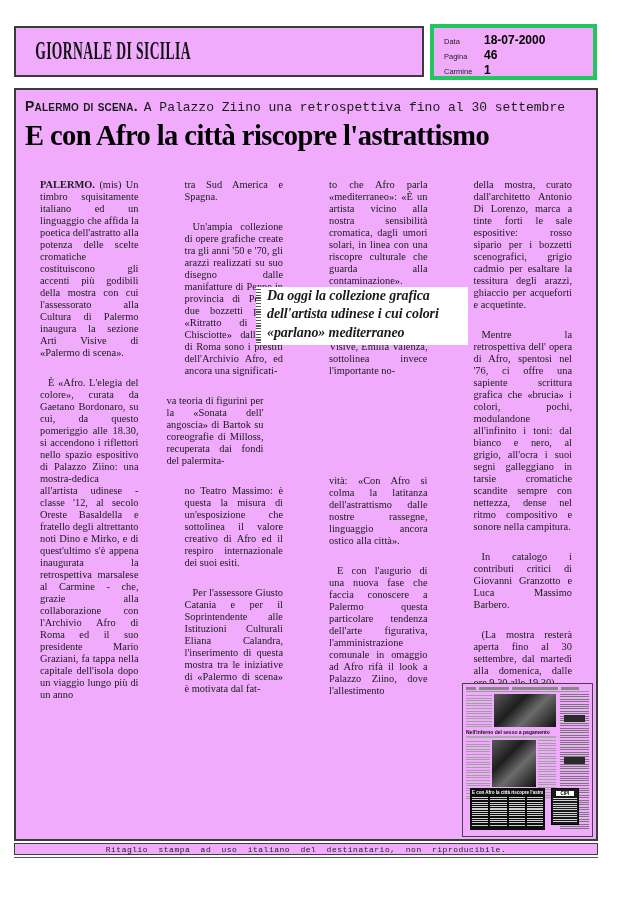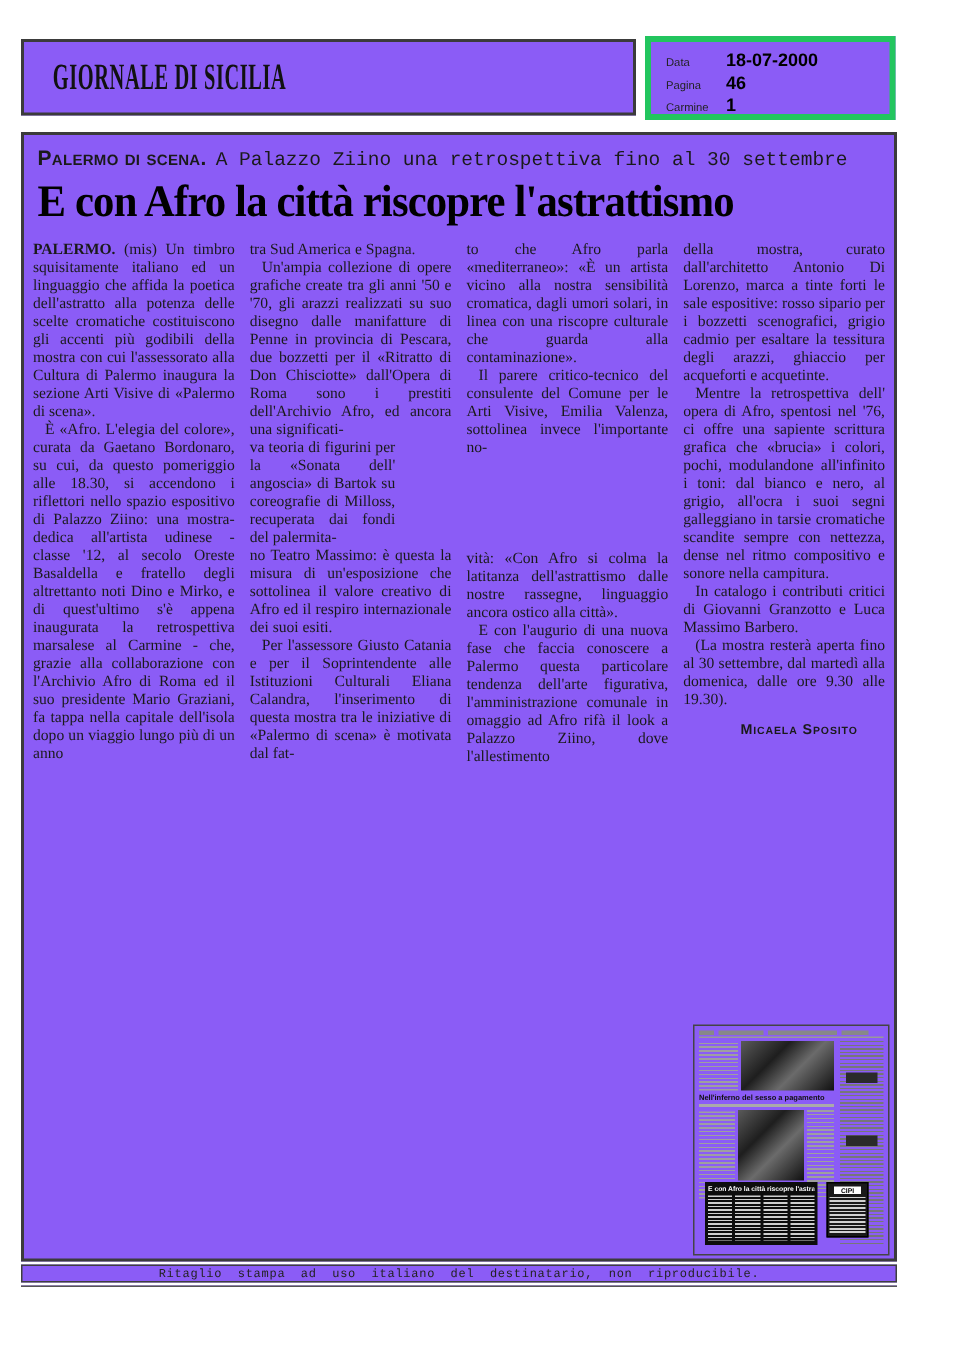--- a/index.html
+++ b/index.html
@@ -1,21 +1,21 @@
 <!DOCTYPE html>
 <html><head>
 <meta charset="utf-8">
 <style>
   html,body{margin:0;padding:0;}
   body{
     width:642px;height:900px;position:relative;background:#fff;
     font-family:"Liberation Serif", serif;color:#1a1a1a;
     -webkit-font-smoothing:antialiased;
   }
-  .box{position:absolute;box-sizing:border-box;background:#8b5cf6;}
+  .box{position:absolute;box-sizing:border-box;background:#f0abfc;}
 
   
   #masthead-box{left:14px;top:26px;width:410px;height:51px;border:2px solid #3b3b3b;
     display:flex;align-items:center;}
   #masthead{font-family:"Liberation Serif",serif;font-weight:bold;font-size:17px;
     letter-spacing:.5px;white-space:nowrap;transform:scale(.8,1.45);transform-origin:16px center;
     margin-left:16px;color:#111;}
   #meta-box{left:430px;top:24px;width:167px;height:56px;border:4px solid #22c55e;
     padding:5px 0 0 10px;}
   .meta-row{display:flex;align-items:baseline;height:15px;}
@@ -30,21 +30,21 @@
     font-variant:small-caps;letter-spacing:.2px;}
   #kicker-rest{font-family:Liberation Mono, monospace;font-size:13px;margin-left:6px;}
   #headline{font-family:"Liberation Serif",serif;font-weight:bold;font-size:30px;
     letter-spacing:-.6px;white-space:nowrap;transform:scaleX(.95);transform-origin:left center;
     margin:3px 0 0 5px;color:#000;}
 
   
   #article-body{position:relative;display:flex;gap:10px;margin-top:9px;padding:0 2px;
     font-size:10.4px;line-height:12px;text-align:justify;}
   .col{flex:1;min-width:0;}
-  .col p{margin:0;}
+  .col p{margin:18px;}
   .col p.ind{text-indent:8px;}
   .lead-word{font-weight:bold;}
   .narrow-block{width:97px;text-align:justify;}
   .q-spacer{height:62px;}
   #byline{font-family:"Liberation Sans",sans-serif;font-weight:bold;font-size:9.5px;
     font-variant:small-caps;letter-spacing:.6px;text-align:center;margin-top:8px;padding-left:20px;}
 
   
   #pull-quote{position:absolute;left:236px;top:126px;width:212px;min-height:58px;
     background:#fff;display:flex;align-items:flex-start;}
@@ -135,20 +135,24 @@
     </div>
 
     <div class="col">
       <p>della mostra, curato dall'architetto Antonio Di Lorenzo, marca a tinte forti le sale espositive: rosso sipario per i bozzetti scenografici, grigio cadmio per esaltare la tessitura degli arazzi, ghiaccio per acqueforti e acquetinte.</p>
       <p class="ind">Mentre la retrospettiva dell' opera di Afro, spentosi nel '76, ci offre una sapiente scrittura grafica che «brucia» i colori, pochi, modulandone all'infinito i toni: dal bianco e nero, al grigio, all'ocra i suoi segni galleggiano in tarsie cromatiche scandite sempre con nettezza, dense nel ritmo compositivo e sonore nella campitura.</p>
       <p class="ind">In catalogo i contributi critici di Giovanni Granzotto e Luca Massimo Barbero.</p>
       <p class="ind">(La mostra resterà aperta fino al 30 settembre, dal martedì alla domenica, dalle ore 9.30 alle 19.30).</p>
       <div id="byline">Micaela Sposito</div>
     </div>
 
+    <div id="pull-quote">
+      <div id="quote-bar"></div>
+      <div id="quote-text">Da oggi la collezione grafica dell'artista udinese i cui colori «parlano» mediterraneo</div>
+    </div>
 
   </div>
 </div>
 
 <div class="box" id="thumb">
   <div id="thumb-inner">
     <div class="t" id="t-head">
       <span style="width:10px"></span>
       <span style="width:30px"></span>
       <span style="width:46px"></span>

